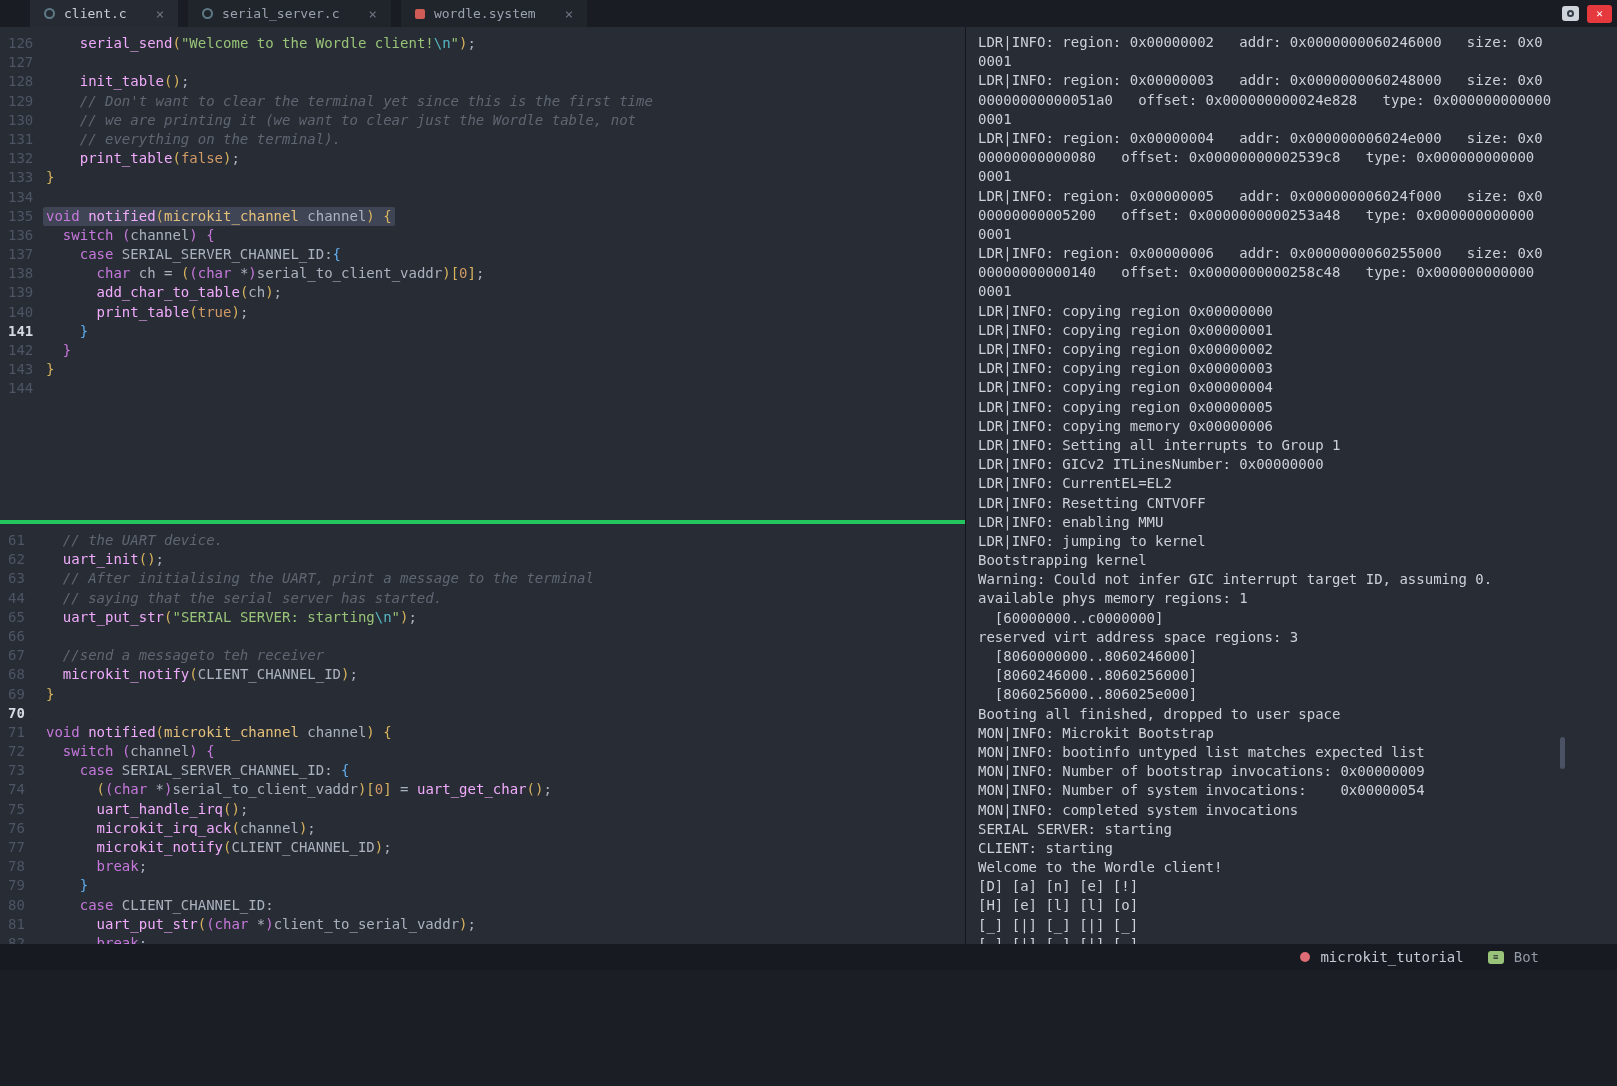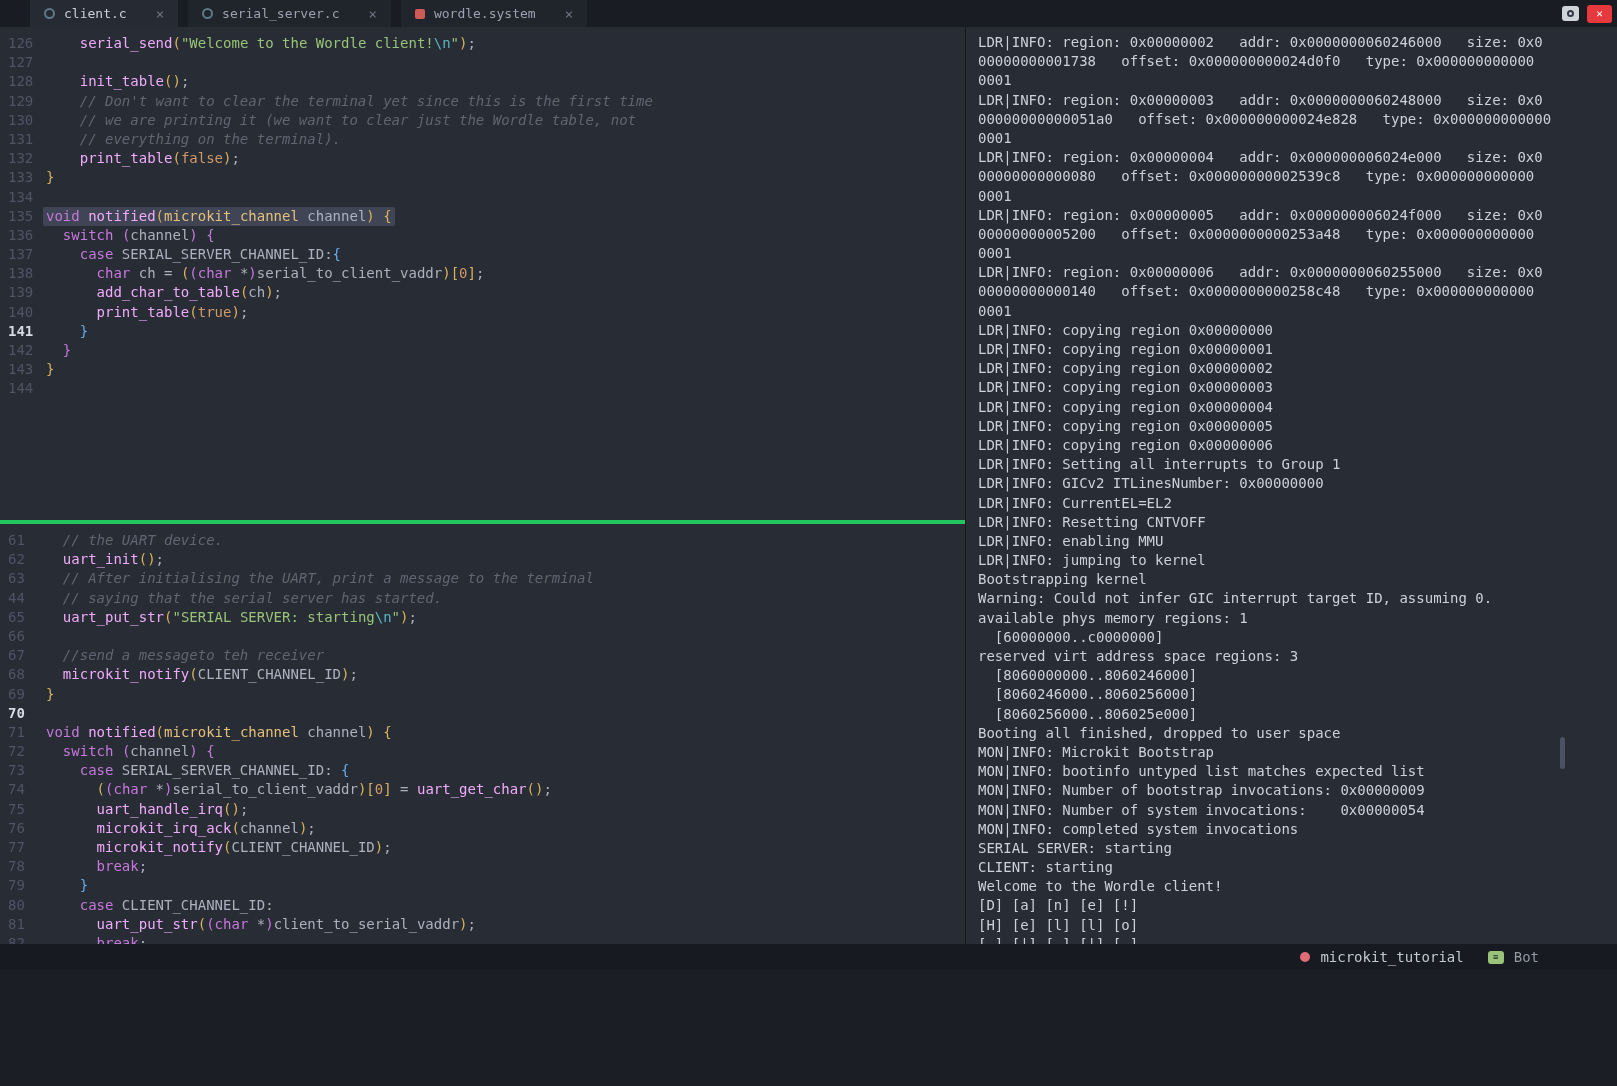--- a/index.html
+++ b/index.html
@@ -139,41 +139,40 @@
           <div class="code-line"><div class="gutter">80</div><div class="lcontent"><span class="tok-d">    </span><span class="tok-k">case</span><span class="tok-d"> CLIENT_CHANNEL_ID</span><span class="tok-d">:</span></div></div>
           <div class="code-line"><div class="gutter">81</div><div class="lcontent"><span class="tok-d">      </span><span class="tok-f">uart_put_str</span><span class="tok-p1">(</span><span class="tok-p2">(</span><span class="tok-k">char</span><span class="tok-d"> *</span><span class="tok-p2">)</span><span class="tok-d">client_to_serial_vaddr</span><span class="tok-p1">)</span><span class="tok-d">;</span></div></div>
           <div class="code-line"><div class="gutter">82</div><div class="lcontent"><span class="tok-d">      </span><span class="tok-k">break</span><span class="tok-d">;</span></div></div>
           <div class="code-line"><div class="gutter">83</div><div class="lcontent"><span class="tok-d">  </span><span class="tok-p2">}</span></div></div>
           <div class="code-line"><div class="gutter">84</div><div class="lcontent"><span class="tok-p1">}</span></div></div>
         </div>
     </div>
     <div class="terminal" id="terminal">
       <div class="scroll-thumb"></div>
     <div class="term-line">LDR|INFO: region: 0x00000002   addr: 0x0000000060246000   size: 0x0</div>
-        <div class="term-line">00000000001738   offset: 0x000000000024d0f0   type: 0x000000000000</div>
         <div class="term-line">0001</div>
         <div class="term-line">LDR|INFO: region: 0x00000003   addr: 0x0000000060248000   size: 0x0</div>
         <div class="term-line">00000000000051a0   offset: 0x000000000024e828   type: 0x000000000000</div>
         <div class="term-line">0001</div>
         <div class="term-line">LDR|INFO: region: 0x00000004   addr: 0x000000006024e000   size: 0x0</div>
         <div class="term-line">00000000000080   offset: 0x00000000002539c8   type: 0x000000000000</div>
         <div class="term-line">0001</div>
         <div class="term-line">LDR|INFO: region: 0x00000005   addr: 0x000000006024f000   size: 0x0</div>
         <div class="term-line">00000000005200   offset: 0x0000000000253a48   type: 0x000000000000</div>
         <div class="term-line">0001</div>
         <div class="term-line">LDR|INFO: region: 0x00000006   addr: 0x0000000060255000   size: 0x0</div>
         <div class="term-line">00000000000140   offset: 0x0000000000258c48   type: 0x000000000000</div>
         <div class="term-line">0001</div>
         <div class="term-line">LDR|INFO: copying region 0x00000000</div>
         <div class="term-line">LDR|INFO: copying region 0x00000001</div>
         <div class="term-line">LDR|INFO: copying region 0x00000002</div>
         <div class="term-line">LDR|INFO: copying region 0x00000003</div>
         <div class="term-line">LDR|INFO: copying region 0x00000004</div>
         <div class="term-line">LDR|INFO: copying region 0x00000005</div>
-        <div class="term-line">LDR|INFO: copying region 0x00000006</div>
+        <div class="term-line">LDR|INFO: copying memory 0x00000006</div>
         <div class="term-line">LDR|INFO: Setting all interrupts to Group 1</div>
         <div class="term-line">LDR|INFO: GICv2 ITLinesNumber: 0x00000000</div>
         <div class="term-line">LDR|INFO: CurrentEL=EL2</div>
         <div class="term-line">LDR|INFO: Resetting CNTVOFF</div>
         <div class="term-line">LDR|INFO: enabling MMU</div>
         <div class="term-line">LDR|INFO: jumping to kernel</div>
         <div class="term-line">Bootstrapping kernel</div>
         <div class="term-line">Warning: Could not infer GIC interrupt target ID, assuming 0.</div>
         <div class="term-line">available phys memory regions: 1</div>
         <div class="term-line">  [60000000..c0000000]</div>

